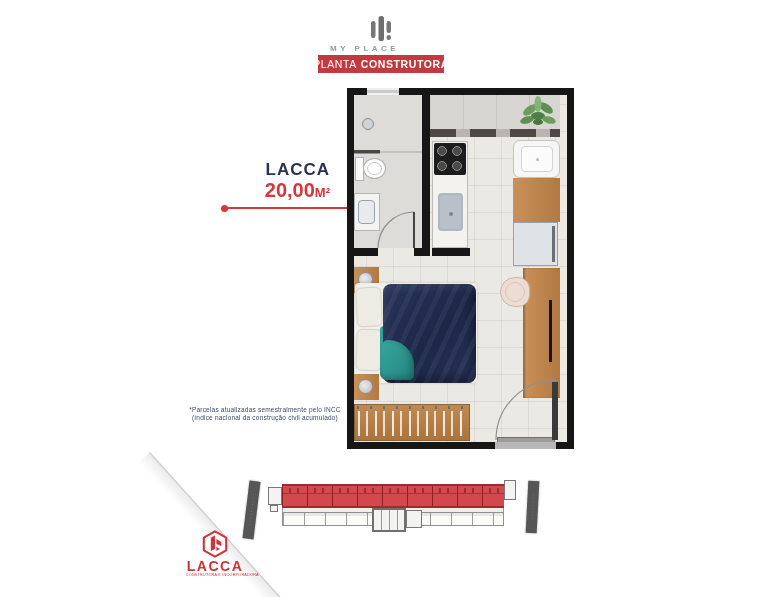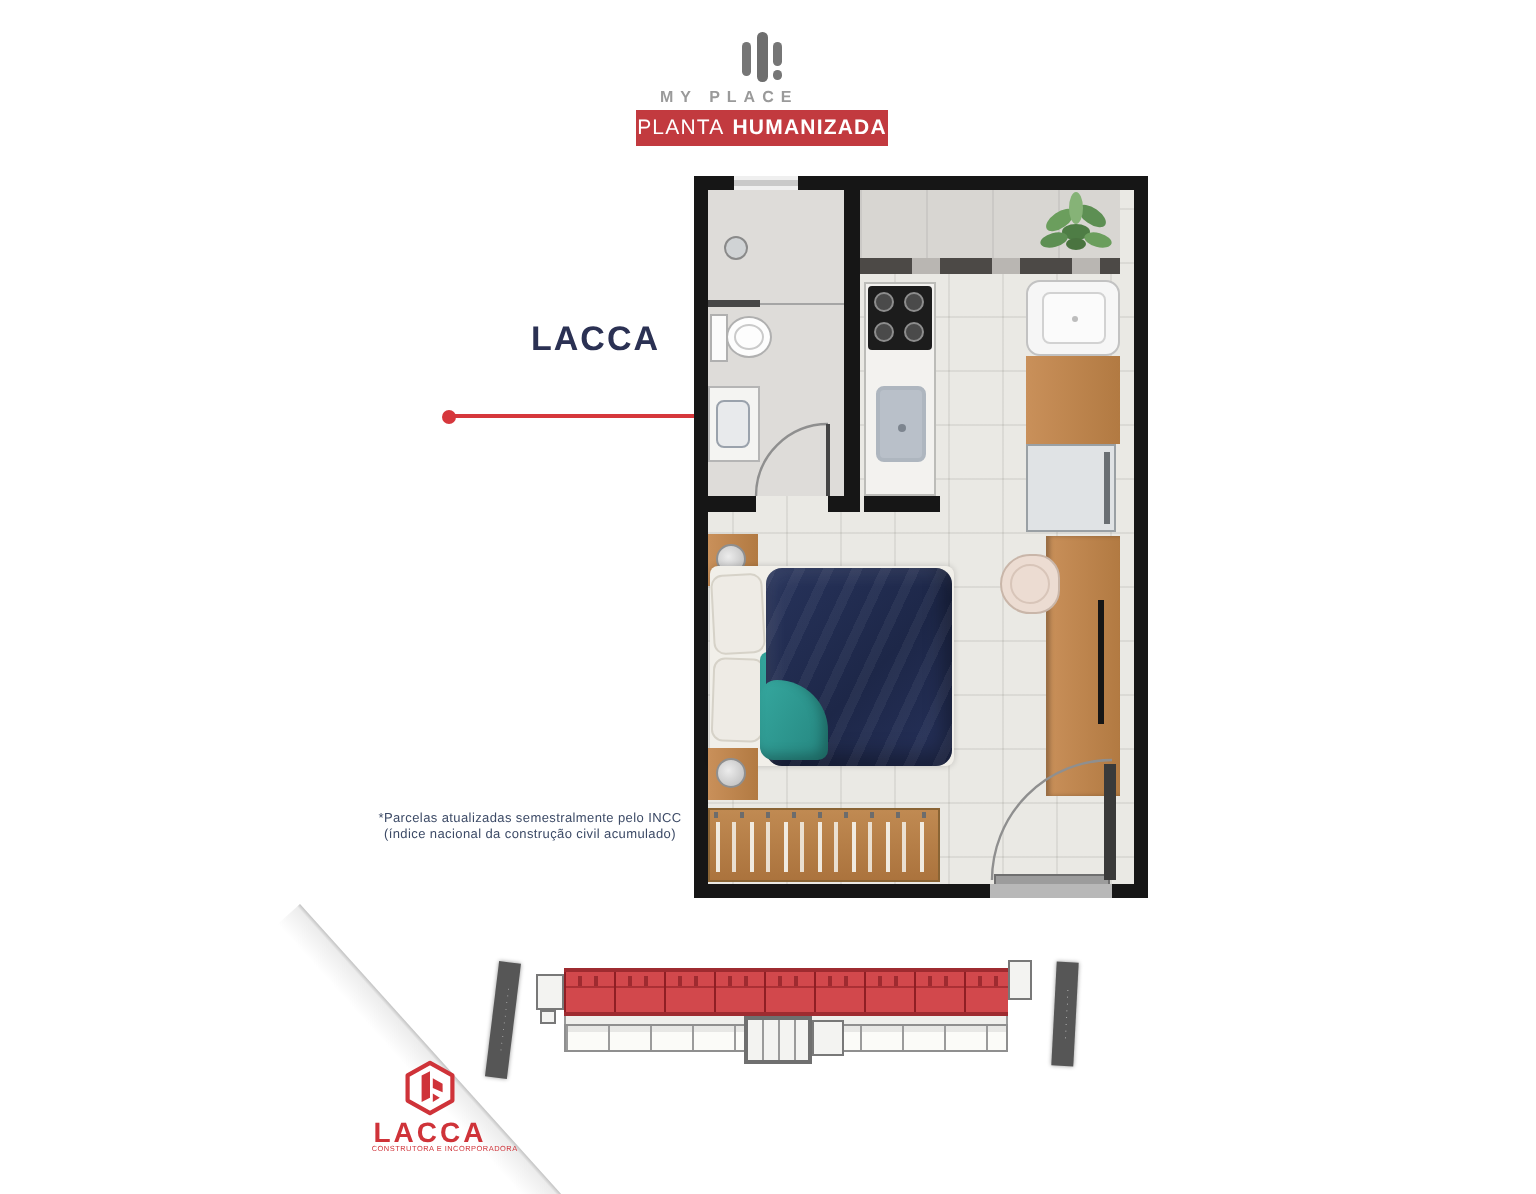--- a/index.html
+++ b/index.html
@@ -111,24 +111,27 @@
       <rect x="1" y="6" width="4.5" height="17" rx="2.2" fill="#767676"></rect>
       <rect x="8.5" y="1" width="5.5" height="25" rx="2.6" fill="#6e6e6e"></rect>
       <rect x="16.5" y="6" width="4.5" height="12" rx="2.2" fill="#767676"></rect>
       <rect x="16.5" y="20" width="4.5" height="5" rx="2.2" fill="#767676"></rect>
     </svg>
   </div>
   <div class="abs brandword" style="left:330px;top:44px;width:102px;">MY PLACE</div>
 
   <div class="abs banner" style="left:318px;top:55px;width:126px;height:18px;">
     <span class="light">PLANTA</span>
-    <span class="strong">HUMANIZADA</span>
+    <span class="strong">CONSTRUTORA</span>
   </div>
 
   <div class="abs unit-type" style="left:160px;top:160px;width:170px;">LACCA</div>
+  <div class="abs unit-area" style="left:160px;top:180px;width:170px;">
+    <span>20,00</span><span class="u">M²</span>
+  </div>
   <div class="abs callout-dot" style="left:221px;top:205px;"></div>
   <div class="abs callout-line" style="left:227px;top:207px;width:120px;"></div>
 
   <div class="abs footnote" style="left:160px;top:406px;width:210px;">
     <div>*Parcelas atualizadas semestralmente pelo INCC</div>
     <div>(índice nacional da construção civil acumulado)</div>
   </div>
 
   <div class="abs plan">
     <div class="abs plan-floor"></div>

